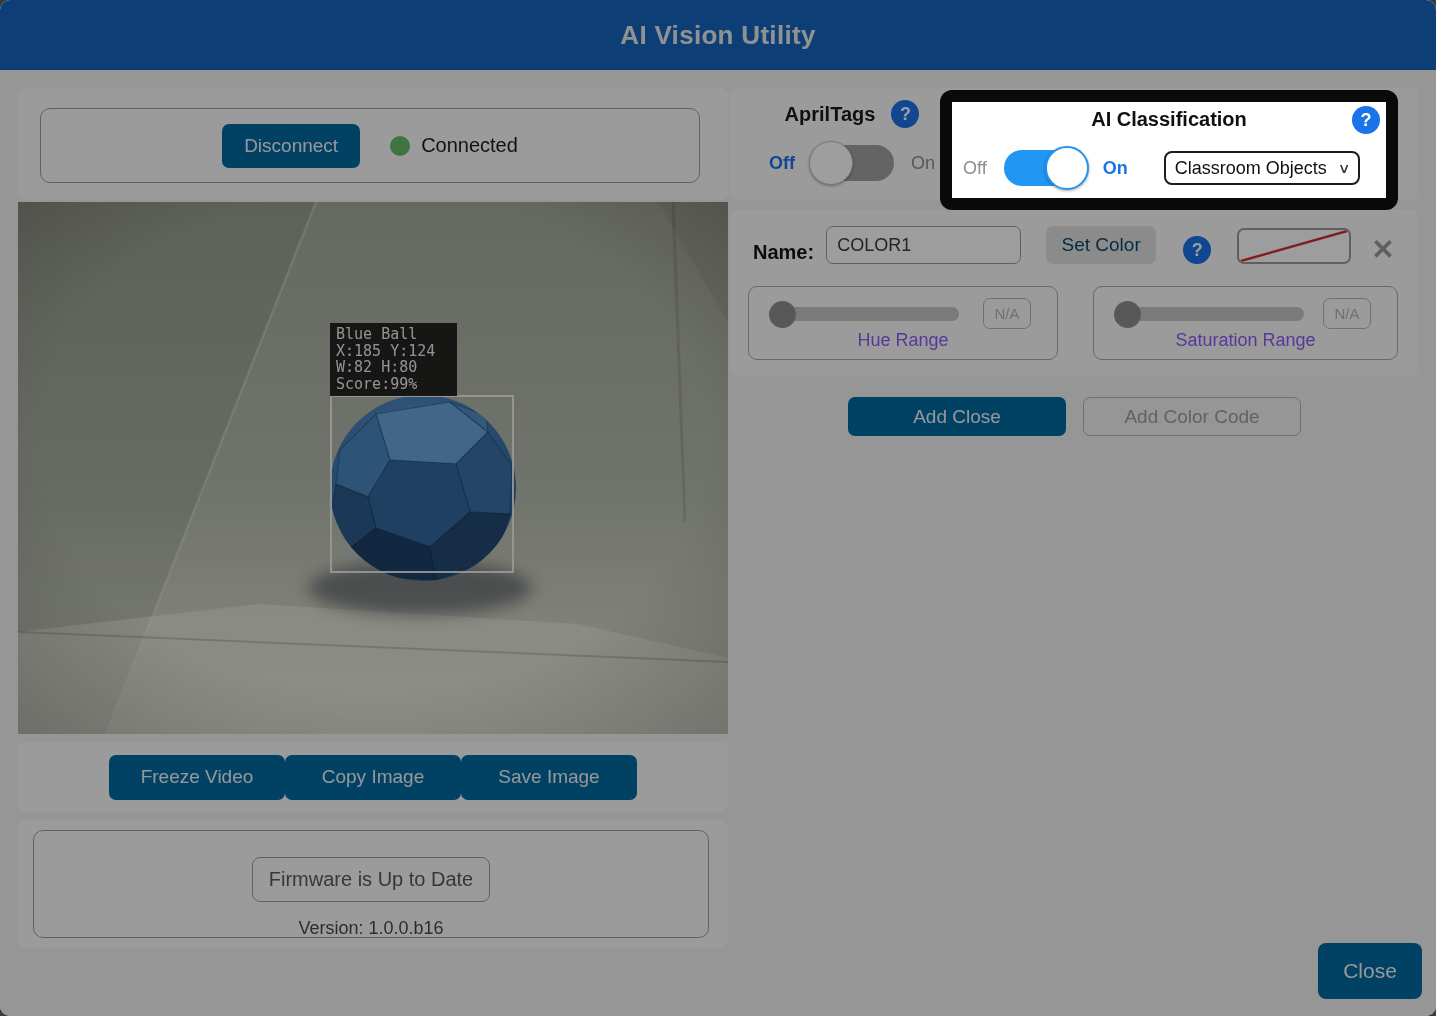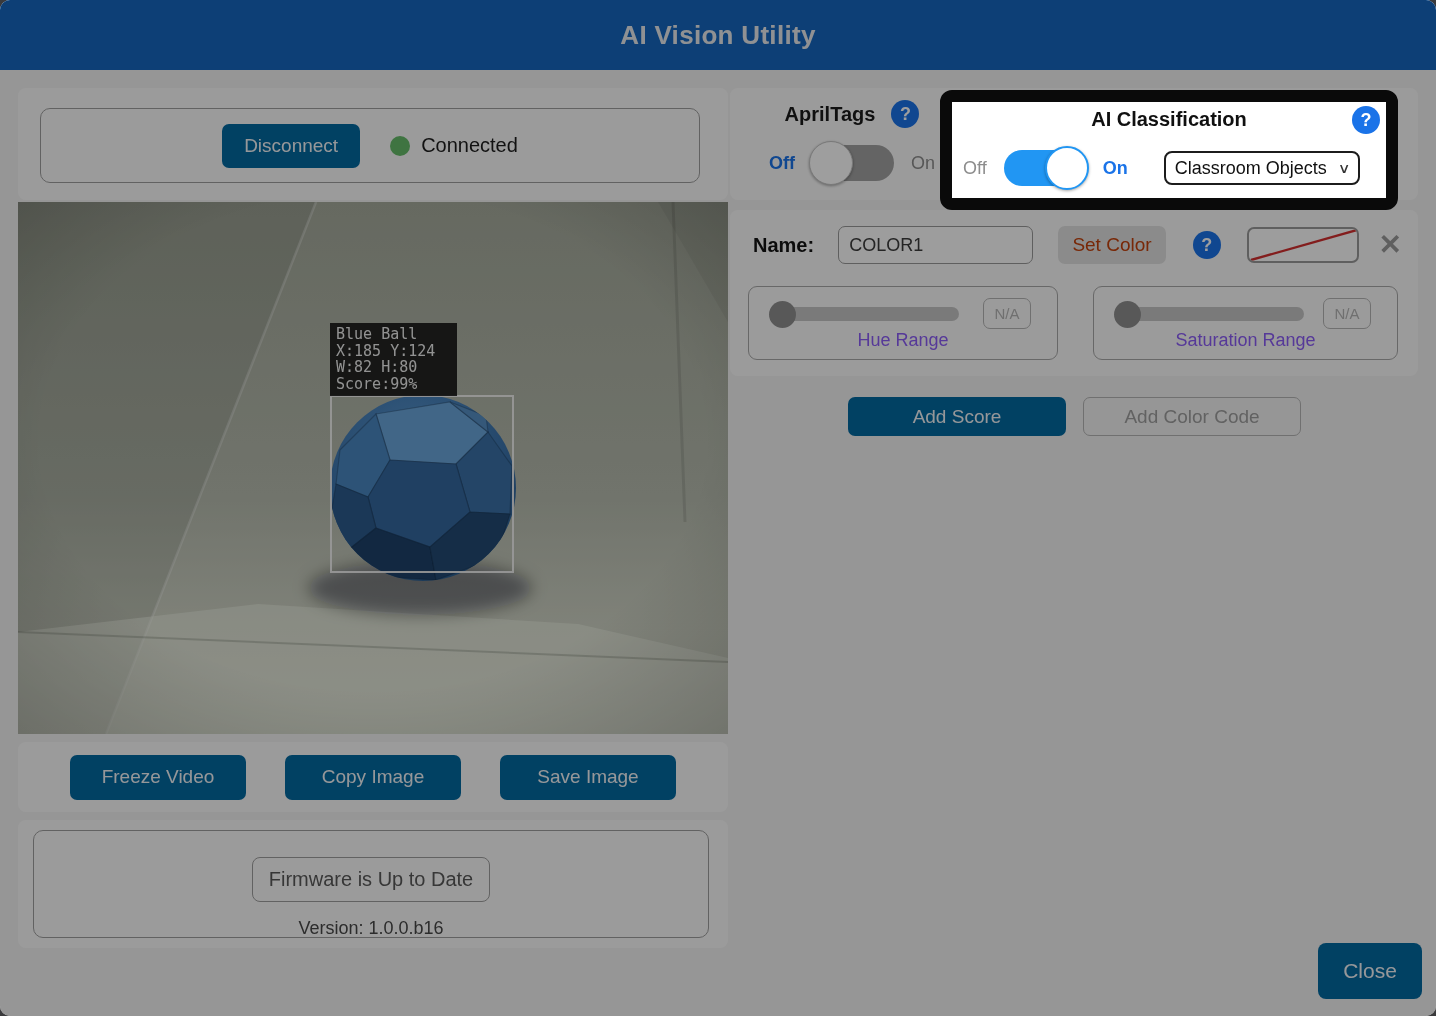--- a/index.html
+++ b/index.html
@@ -44,21 +44,21 @@
   .camera { position:absolute; left:18px; top:202px; width:710px; height:532px; background:#aeb3a7; overflow:hidden; }
   .camera svg { display:block; }
   .det-label {
     position:absolute; left:312px; top:121px; padding:3px 22px 4px 6px;
     background:rgba(12,12,12,0.85); color:#ececec;
     font-family:"DejaVu Sans Mono", monospace; font-size:15px; line-height:16.5px; white-space:nowrap;
   }
   .det-bbox { position:absolute; left:312px; top:193px; width:184px; height:178px; border:2.5px solid rgba(244,244,244,0.92); }
 
   
-  .video-panel { left:18px; top:742px; width:710px; height:70px; display:flex; align-items:center; justify-content:space-between; padding:0 52px; }
+  .video-panel { left:18px; top:742px; width:710px; height:70px; display:flex; align-items:center; justify-content:center; padding:0 52px; }
   .video-panel .btn-blue { width:176px; height:45px; }
 
   
   .fw-panel { left:18px; top:820px; width:710px; height:128px; }
   .fw-box { left:15px; top:10px; right:19px; bottom:10px; }
   .btn-firmware {
     position:absolute; left:50%; transform:translateX(-50%); top:26px;
     width:238px; height:45px; background:transparent; border:1.5px solid #9e9e9e; border-radius:8px;
     color:#595959; font-size:20px; font-family:"Liberation Sans", sans-serif;
   }
@@ -101,29 +101,29 @@
   .aic-row .toggle { margin:0 17px; }
   .model-select {
     margin-left:36px; width:196px; height:34px; border:2px solid #1c1c1c; border-radius:8px; background:#fff;
     display:flex; align-items:center; justify-content:space-between; padding:0 8px 0 9px;
     font-size:18px; color:#101010; cursor:pointer; white-space:nowrap;
   }
   .model-select .chev { font-size:14px; color:#333; margin-left:6px; transform:scaleX(1.25); }
 
   
   .cc-panel { left:730px; top:210px; width:688px; height:166px; }
-  .cc-name-row { position:absolute; left:23px; top:16px; right:16px; height:38px; display:flex; align-items:center; }
+  .cc-name-row { position:absolute; left:23px; top:16px; right:16px; height:38px; display:flex; align-items:flex-end; }
   .cc-name-label { font-size:20px; font-weight:700; color:#141414; }
   .cc-name-input {
-    margin-left:24px; width:195px; height:38px; border:1.5px solid #9a9a9a; border-radius:7px;
+    margin-left:12px; width:195px; height:38px; border:1.5px solid #9a9a9a; border-radius:7px;
     background:#fdfdfd; font-family:"Liberation Sans", sans-serif; font-size:18px; color:#3c3c3c; padding:16px 10px;
   }
   .btn-setcolor {
     margin-left:25px; width:110px; height:38px; background:#e1e1e1; border:none; border-radius:7px;
-    color:#c2410c; font-size:19px; font-family:"Liberation Sans", sans-serif;
+    color:#0c4a6e; font-size:19px; font-family:"Liberation Sans", sans-serif;
   }
   .cc-help { margin-left:27px; }
   .swatch { position:relative; margin-left:26px; width:114px; height:36px; border:2px solid #9a9a9a; border-radius:7px; background:#fdfdfd; overflow:hidden; }
   .swatch svg { position:absolute; inset:0; }
   .clear-x { margin-left:20px; font-size:28px; color:#9a9a9a; font-weight:700; cursor:pointer; line-height:1; }
 
   .slider-box { position:absolute; top:76px; height:74px; border:1.5px solid #a8a8a8; border-radius:9px; }
   .slider-box.hue { left:18px; width:310px; }
   .slider-box.sat { left:363px; width:305px; }
   .slider-track { position:absolute; left:32px; top:20px; width:178px; height:14px; background:#c6c6c6; border-radius:7px; }
@@ -273,21 +273,21 @@
     </div>
 
     <div class="slider-box sat">
       <span class="slider-track"></span>
       <span class="slider-knob"></span>
       <span class="na-badge">N/A</span>
       <div class="slider-label">Saturation Range</div>
     </div>
   </div>
 
-  <button class="btn-blue btn-addcolor">Add Score</button>
+  <button class="btn-blue btn-addcolor">Add Close</button>
   <button class="btn-ghost btn-addcode">Add Color Code</button>
 
   <button class="btn-blue btn-close">Close</button>
 
   <div class="dim"></div>
 
   <div class="aic-panel">
     <div class="aic-title">AI Classification</div>
     <span class="help-icon aic-help">?</span>
     <div class="aic-row">

